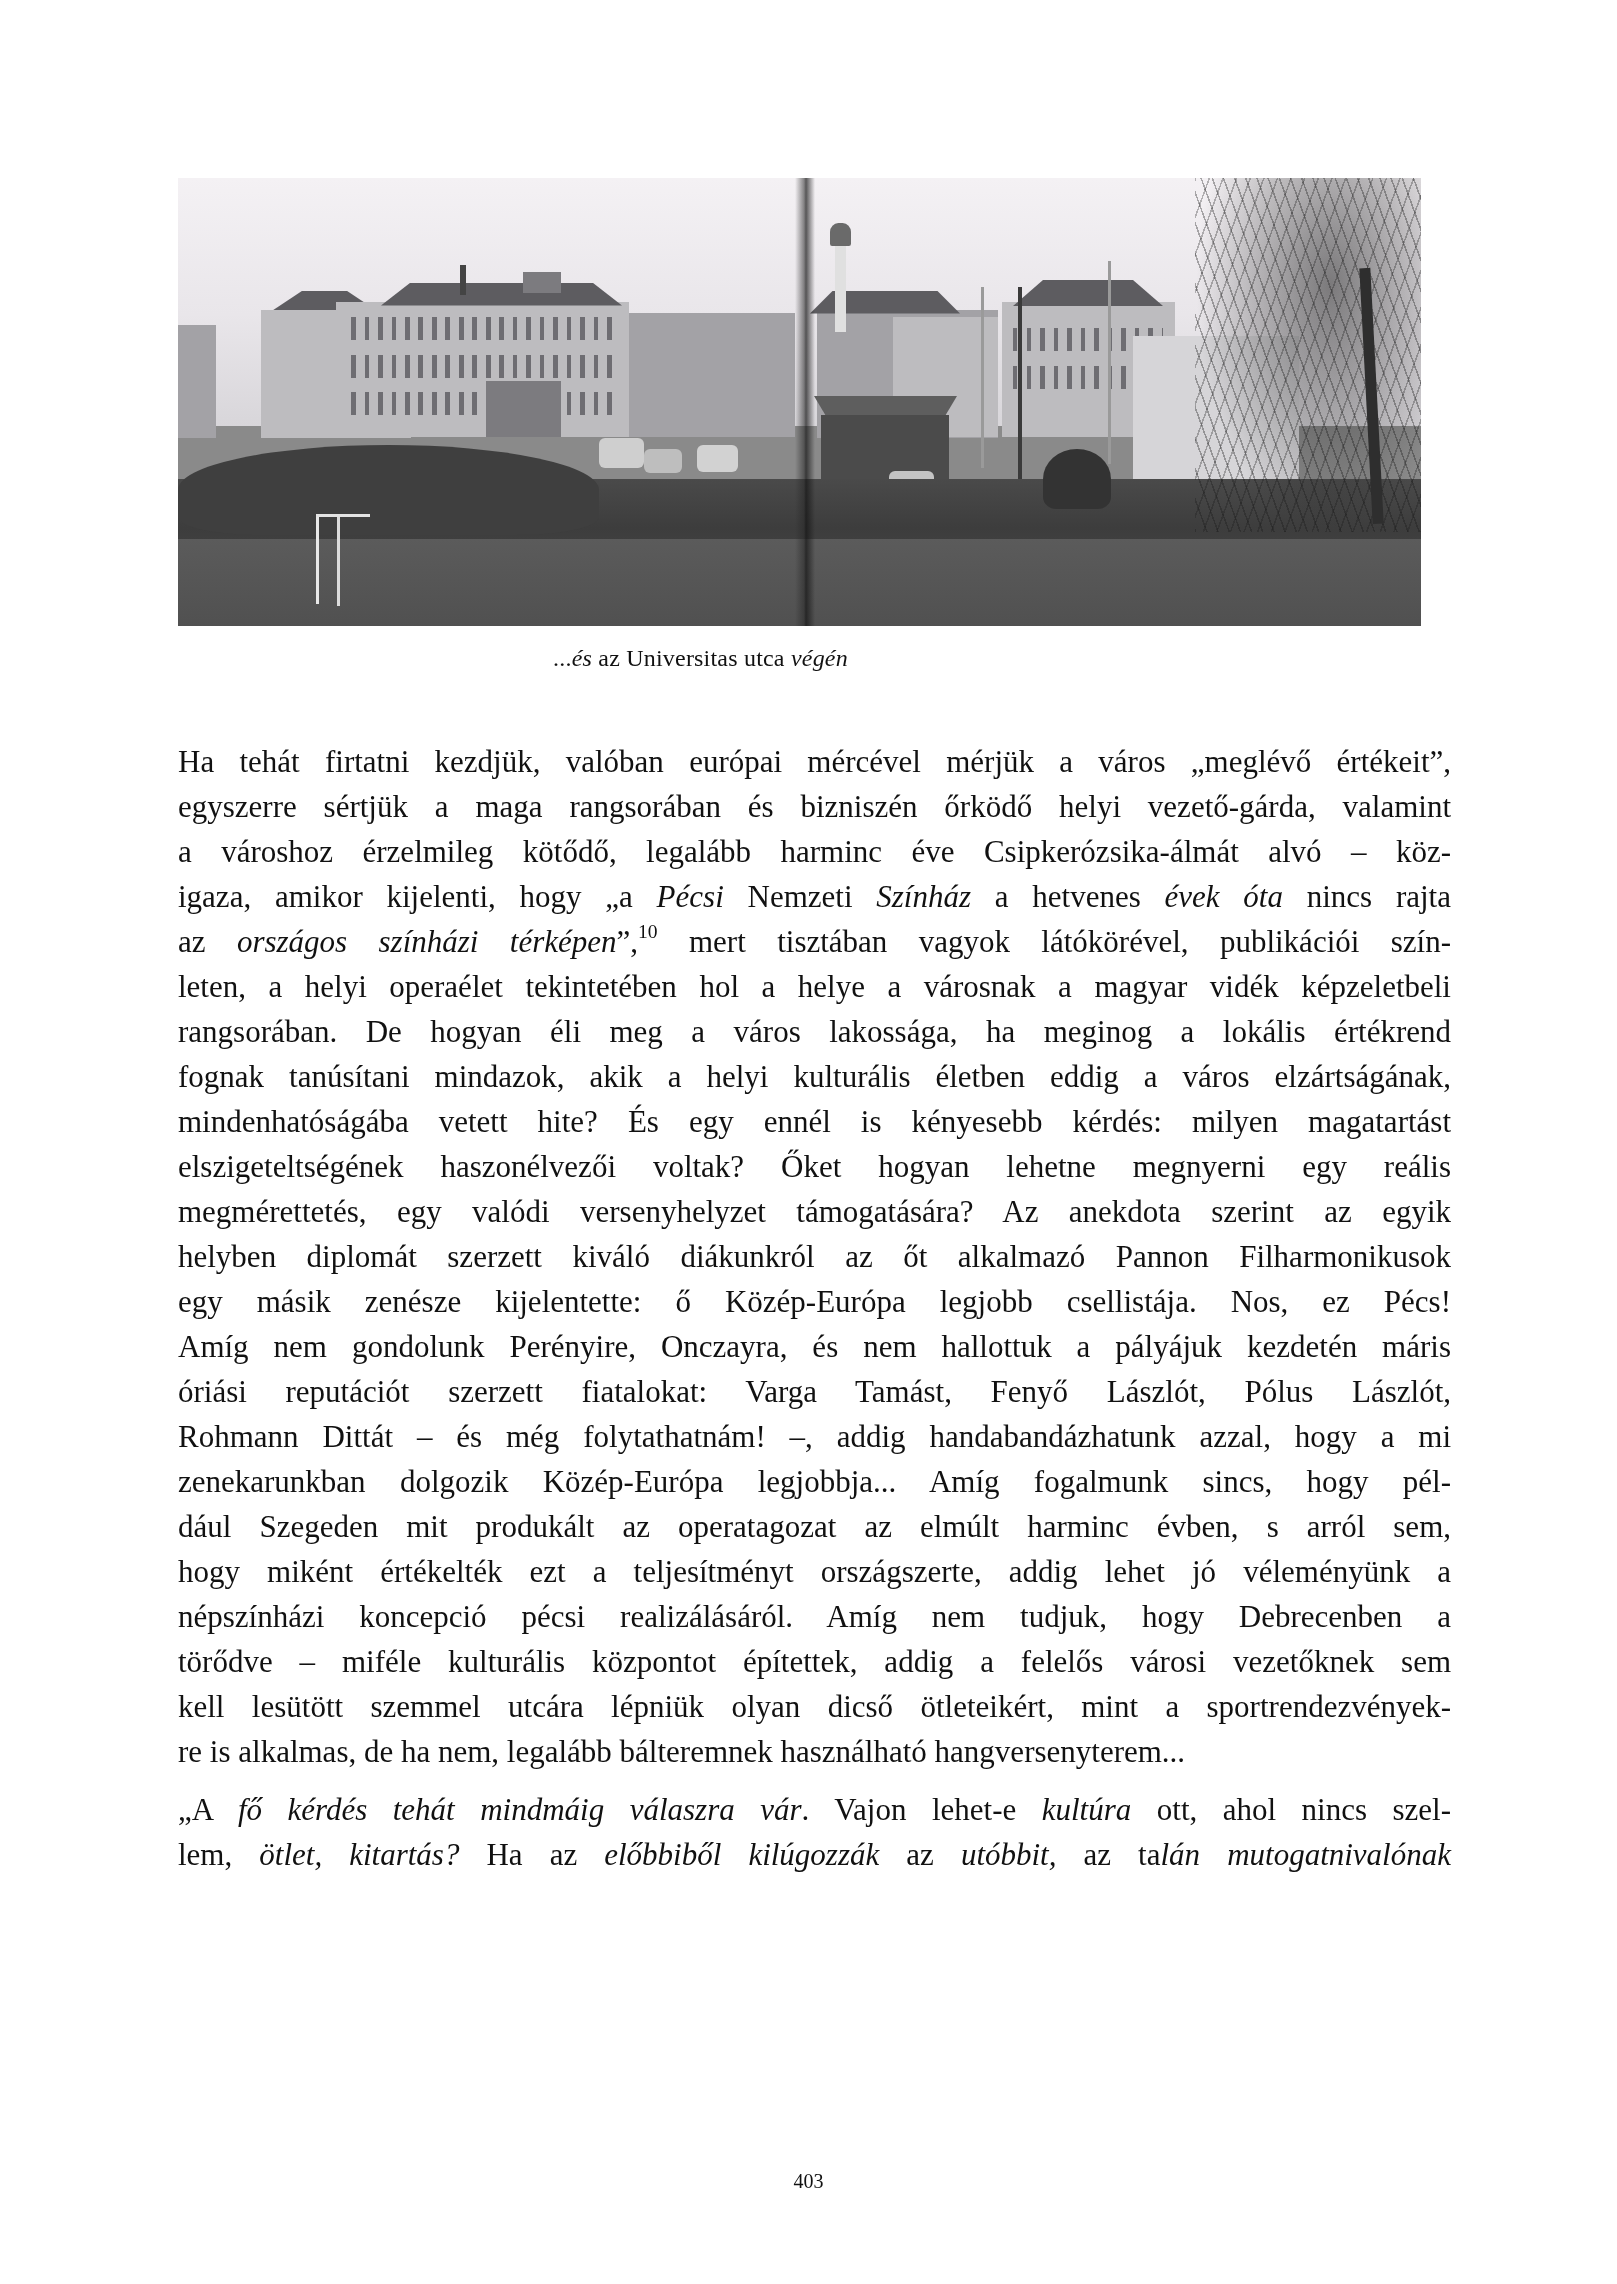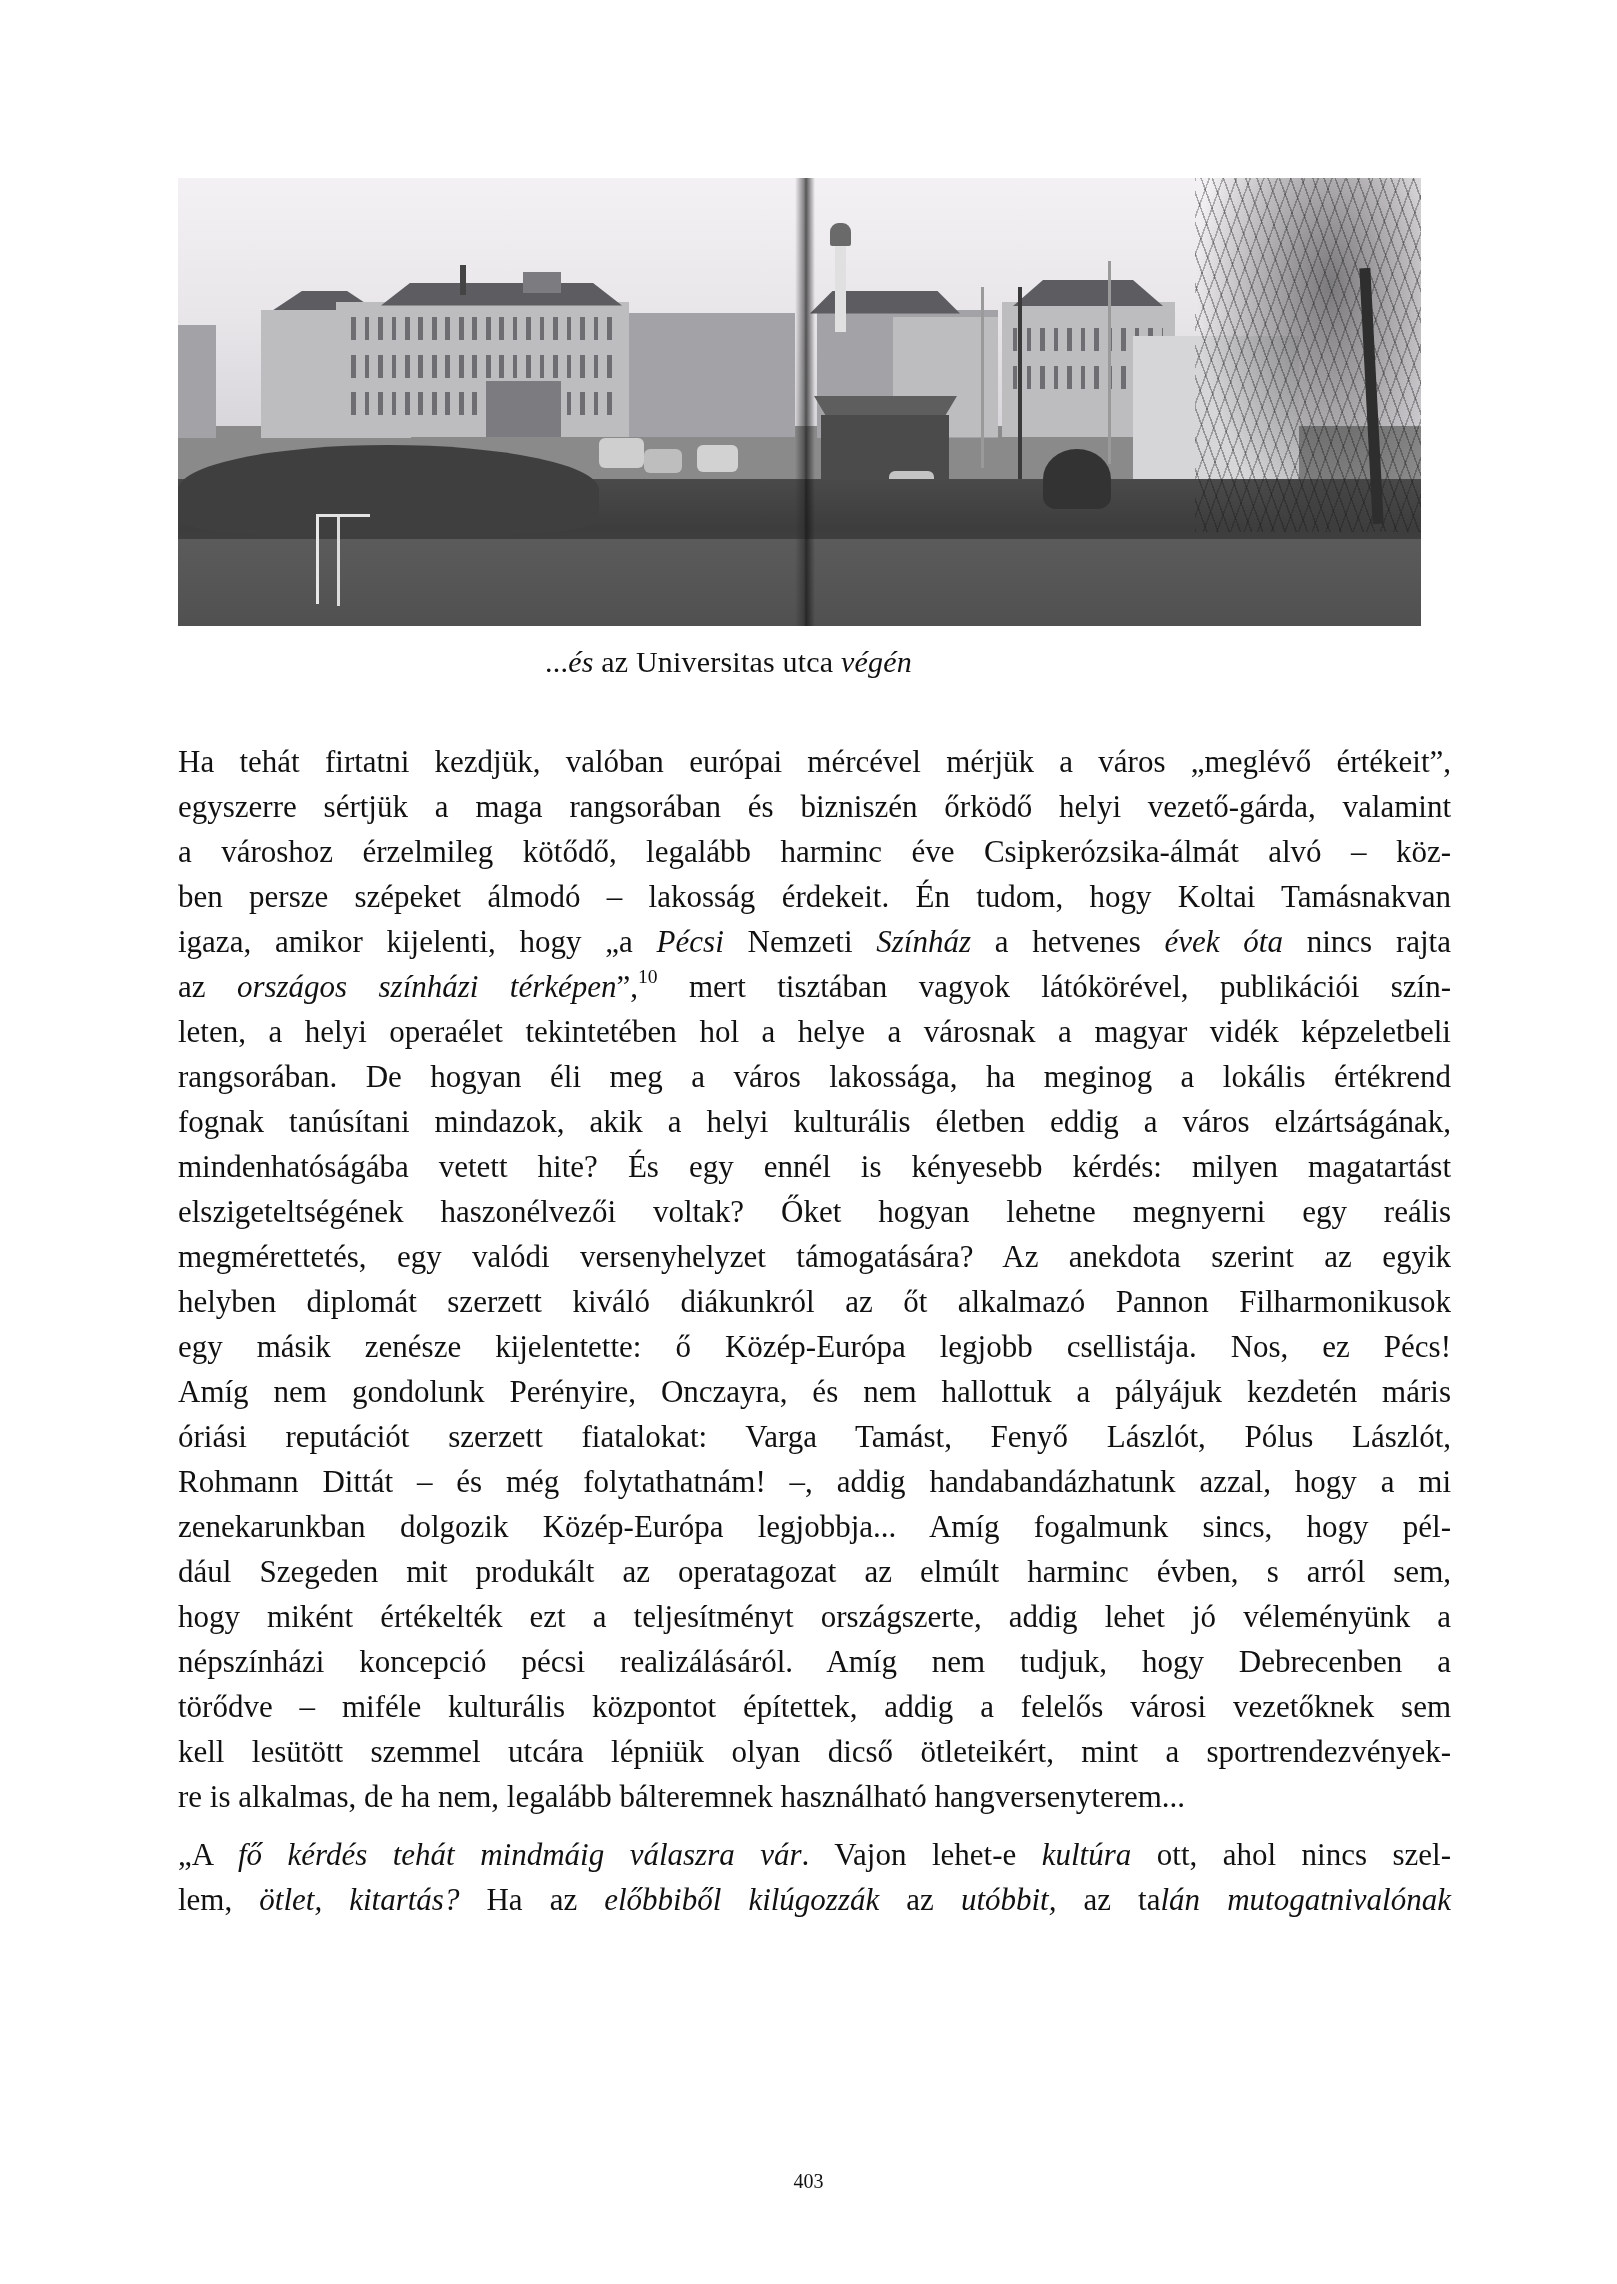--- a/index.html
+++ b/index.html
@@ -30,21 +30,21 @@
     background:
       radial-gradient(ellipse at 60% 30%, rgba(30,30,30,0.55) 0%, rgba(30,30,30,0.25) 40%, rgba(0,0,0,0) 70%),
       repeating-linear-gradient(70deg, rgba(25,25,25,0.35) 0 1.5px, transparent 1.5px 10.5px),
       repeating-linear-gradient(110deg, rgba(25,25,25,0.3) 0 1.5px, transparent 1.5px 12.8px); }
   .photo .trunk { position: absolute; right: 45px; top: 90px; width: 10.5px; height: 256px; background: #2e2e2e; transform: rotate(-3deg); }
   .photo .sign { position: absolute; left: 657px; top: 49px; width: 10.5px; height: 105px; background: #e0e0e0; }
   .photo .signtop { position: absolute; left: 652px; top: 45px; width: 21px; height: 22.6px; background: #6a6a6a; border-radius: 40% 40% 10% 10%; }
   .photo .pavilion { position: absolute; left: 643px; top: 237px; width: 128px; height: 83px; background: #4b4b4b; }
   .photo .pavroof { position: absolute; left: 636px; top: 218px; width: 143px; height: 24px; background: #5e5e5e; clip-path: polygon(10% 100%, 0 0, 100% 0, 90% 100%); }
 
-  .caption { position: absolute; left: 0; top: 645px; width: 1401px; text-align: center; font-size: 30px; letter-spacing: 0.2px; padding-left: 28px; }
+  .caption { position: absolute; left: 0; top: 645px; width: 1401px; text-align: center; font-size: 24px; letter-spacing: 0.2px; }
   .caption i { font-style: italic; }
 
   .body-text { position: absolute; left: 178px; top: 739px; width: 1273px; font-size: 31px; line-height: 45px; text-align: justify; }
   .para { margin: 0; }
   .para .line { display: block; text-align: justify; text-align-last: justify; white-space: nowrap; }
   .para .line.last { text-align-last: left; }
   .para2 { margin-top: 13px; }
   .para i { font-style: italic; }
   .para sup { font-size: 19.6px; line-height: 0; position: relative; top: -3px; }
 
@@ -104,21 +104,20 @@
     <div class="spine"></div>
   </div>
 
   <div class="caption"><span>...</span><i>és</i><span> az Universitas utca </span><i>végén</i></div>
 
   <div class="body-text">
     <p class="para" id="para-0">
         <span class="line"><span>Ha tehát firtatni kezdjük, valóban európai mércével mérjük a város „meglévő értékeit”,</span></span>
         <span class="line"><span>egyszerre sértjük a maga rangsorában és bizniszén őrködő helyi vezető-gárda, valamint</span></span>
         <span class="line"><span>a városhoz érzelmileg kötődő, legalább harminc éve Csipkerózsika-álmát alvó – köz-</span></span>
-        <span class="line"><span>ben persze szépeket álmodó – lakosság érdekeit. Én tudom, hogy Koltai Tamásnakvan</span></span>
         <span class="line"><span>igaza, amikor kijelenti, hogy „a </span><i>Pécsi</i><span> Nemzeti </span><i>Színház</i><span> a hetvenes </span><i>évek óta</i><span> nincs rajta</span></span>
         <span class="line"><span>az </span><i>országos színházi térképen</i><span>”,</span><sup>10</sup><span> mert tisztában vagyok látókörével, publikációi szín-</span></span>
         <span class="line"><span>leten, a helyi operaélet tekintetében hol a helye a városnak a magyar vidék képzeletbeli</span></span>
         <span class="line"><span>rangsorában. De hogyan éli meg a város lakossága, ha meginog a lokális értékrend</span></span>
         <span class="line"><span>fognak tanúsítani mindazok, akik a helyi kulturális életben eddig a város elzártságának,</span></span>
         <span class="line"><span>mindenhatóságába vetett hite? És egy ennél is kényesebb kérdés: milyen magatartást</span></span>
         <span class="line"><span>elszigeteltségének haszonélvezői voltak? Őket hogyan lehetne megnyerni egy reális</span></span>
         <span class="line"><span>megmérettetés, egy valódi versenyhelyzet támogatására? Az anekdota szerint az egyik</span></span>
         <span class="line"><span>helyben diplomát szerzett kiváló diákunkról az őt alkalmazó Pannon Filharmonikusok</span></span>
         <span class="line"><span>egy másik zenésze kijelentette: ő Közép-Európa legjobb csellistája. Nos, ez Pécs!</span></span>

